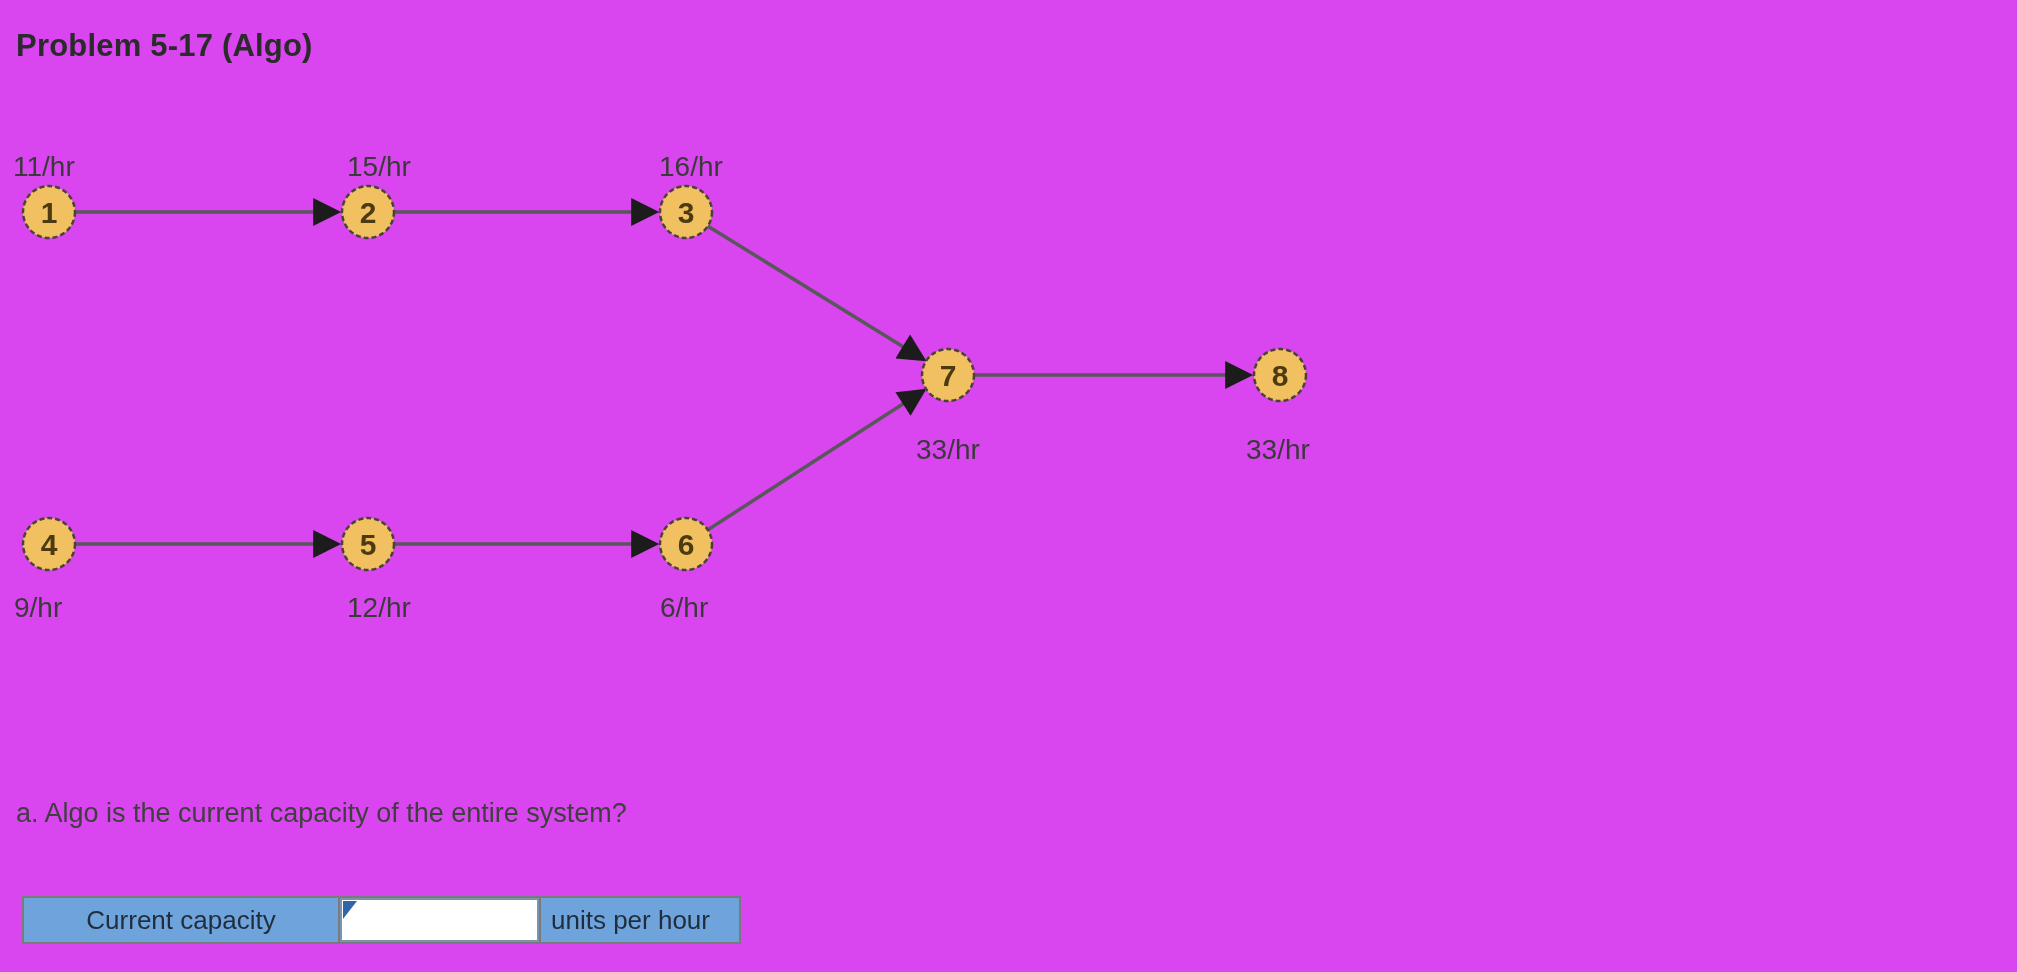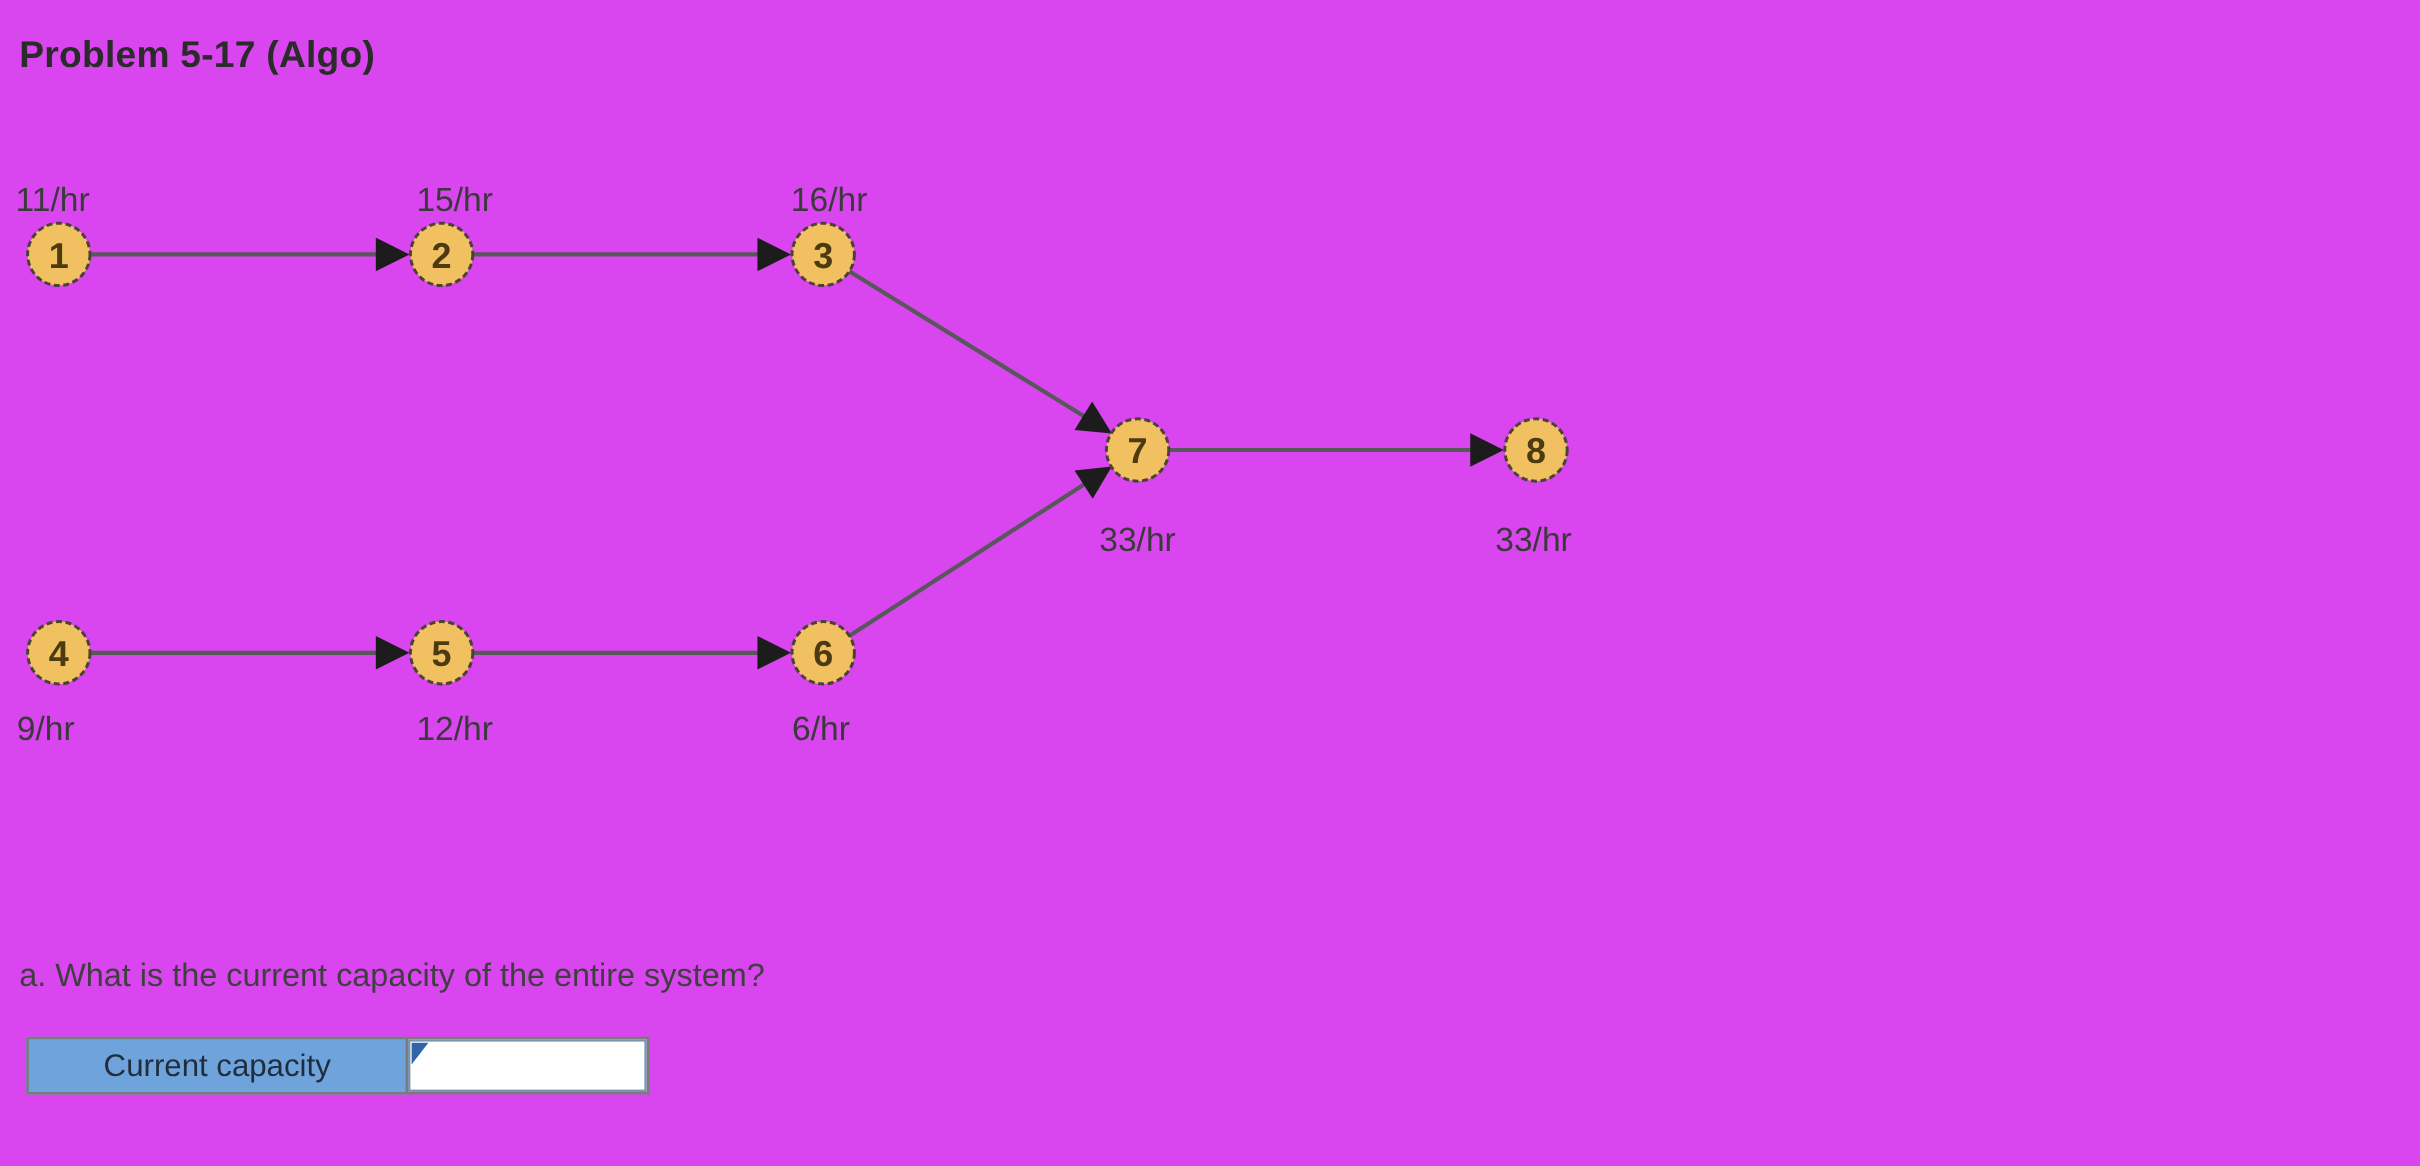--- a/index.html
+++ b/index.html
@@ -67,21 +67,21 @@
     position: absolute;
     left: 16px;
     top: 798px;
     margin: 0;
     font-size: 27px;
     color: #3f3f3f;
   }
   .answer-table {
     position: absolute;
     left: 22px;
-    top: 864px;
+    top: 896px;
     display: flex;
     align-items: stretch;
     height: 48px;
     justify-content: center;
   }
   .cell {
     border: 2px solid #7b7b7b;
     display: flex;
     align-items: center;
     font-size: 26px;
@@ -175,23 +175,24 @@
       <text class="cap-label" x="659" y="46">16/hr</text>
       <text class="cap-label" x="14" y="487">9/hr</text>
       <text class="cap-label" x="347" y="487">12/hr</text>
       <text class="cap-label" x="660" y="487">6/hr</text>
       <text class="cap-label" x="916" y="329">33/hr</text>
       <text class="cap-label" x="1246" y="329">33/hr</text>
     </svg>
   </div>
 
 
-  <p class="question">a. What is the current capacity of the entire system?</p>
+  <p class="question">a. Algo is the current capacity of the entire system?</p>
 
   <div class="answer-table">
     <div class="cell label-cell">Current capacity</div>
     <div class="cell input-cell">
       <span class="pennant"></span>
       <input class="capacity-input" type="text" value="" style="">
     </div>
+    <div class="cell unit-cell">units per hour</div>
   </div>
 
 </div>
 
 </body></html>

